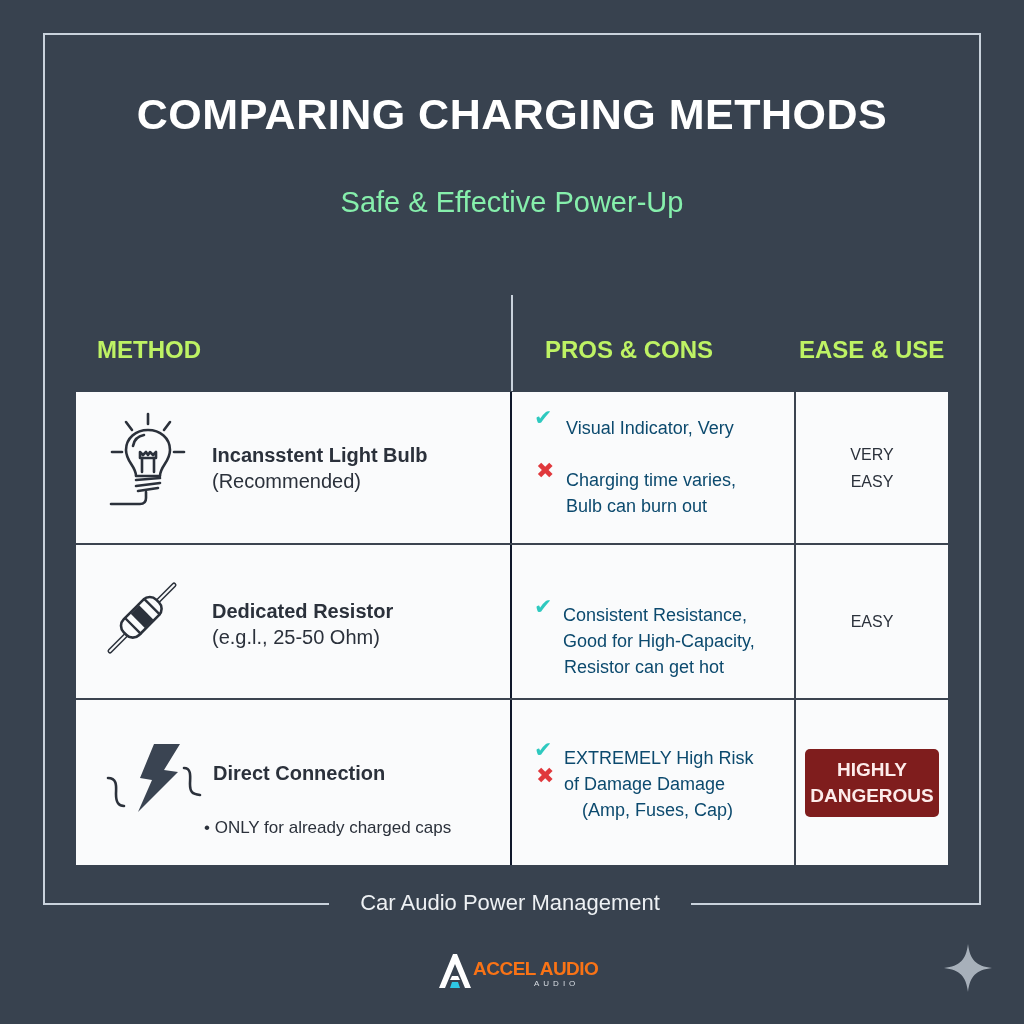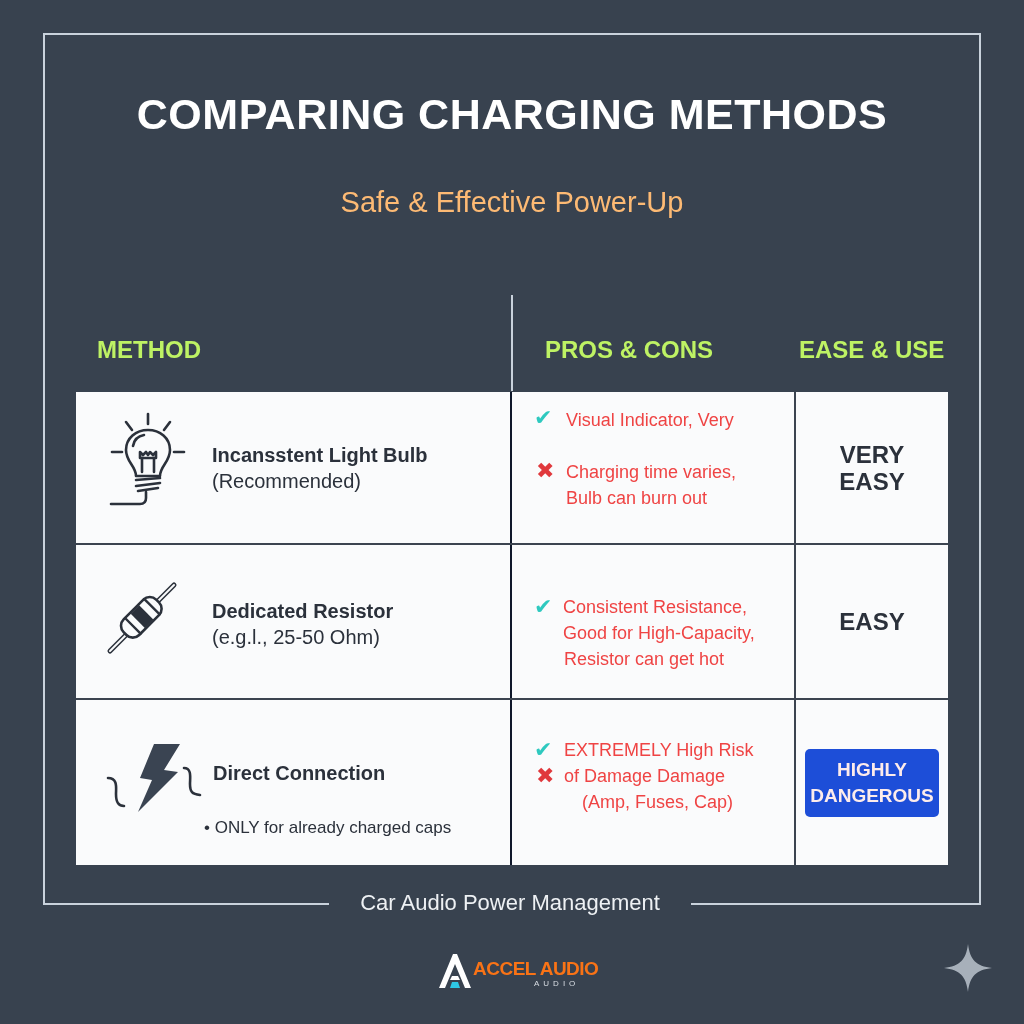--- a/index.html
+++ b/index.html
@@ -23,21 +23,21 @@
   .frame-bottom-right {
     position: absolute; left: 691px; top: 903px; width: 290px; height: 2px; background: #c9d2dc;
   }
   .title {
     position: absolute; left: 0; width: 1024px; top: 90px;
     text-align: center; font-weight: 700; font-size: 43px; letter-spacing: 0.5px;
     color: #ffffff;
   }
   .subtitle {
     position: absolute; left: 0; width: 1024px; top: 186px;
-    text-align: center; font-size: 29px; color: #fdba74;
+    text-align: center; font-size: 29px; color: #86efac;
   }
   .vdivider {
     position: absolute; left: 511px; top: 295px; width: 2px; height: 96px; background: #c9d2dc;
   }
   .col-header {
     position: absolute; top: 336px; font-weight: 700; font-size: 24px; color: #bef264;
     white-space: nowrap;
   }
   .table {
     position: absolute; left: 76px; top: 392px; width: 872px; height: 473px;
@@ -55,30 +55,30 @@
   .cell-pros { left: 436px; width: 284px; border-right: 2px solid #3c4450; }
   .cell-ease { left: 720px; width: 152px; display: flex; align-items: center; justify-content: center; }
   .icon { position: absolute; }
   .method-name {
     position: absolute; left: 136px; font-weight: 700; font-size: 20px; color: #2b313b; white-space: nowrap;
   }
   .method-sub {
     position: absolute; left: 136px; font-size: 20px; color: #2b313b; white-space: nowrap;
   }
   .pros-line {
-    position: absolute; font-size: 18px; color: #ef4444; white-space: nowrap; line-height: 26px;
+    position: absolute; font-size: 18px; color: #0c4a6e; white-space: nowrap; line-height: 26px; margin-top: 8px;
   }
   .mark { position: absolute; font-weight: 700; font-size: 22px; line-height: 26px; }
   .mark-check { color: #2ec9bf; }
   .mark-x { color: #e0383c; }
   .ease-text {
-    font-weight: 700; font-size: 24px; color: #2b313b; text-align: center; line-height: 27px;
+    font-weight: 400; font-size: 16px; color: #2b313b; text-align: center; line-height: 27px;
   }
   .danger-badge {
-    background: #1d4ed8; color: #fdeceb; font-weight: 700; font-size: 19px;
+    background: #7f1d1d; color: #fdeceb; font-weight: 700; font-size: 19px;
     text-align: center; line-height: 26px; border-radius: 5px;
     width: 134px; height: 68px; display: flex; flex-direction: column; justify-content: center;
   }
   .footer-text {
     position: absolute; left: 329px; width: 362px; top: 890px; text-align: center;
     font-size: 22px; color: #eef1f4; white-space: nowrap;
   }
   .logo {
     position: absolute; left: 437px; top: 952px; width: 160px; height: 40px;
   }

